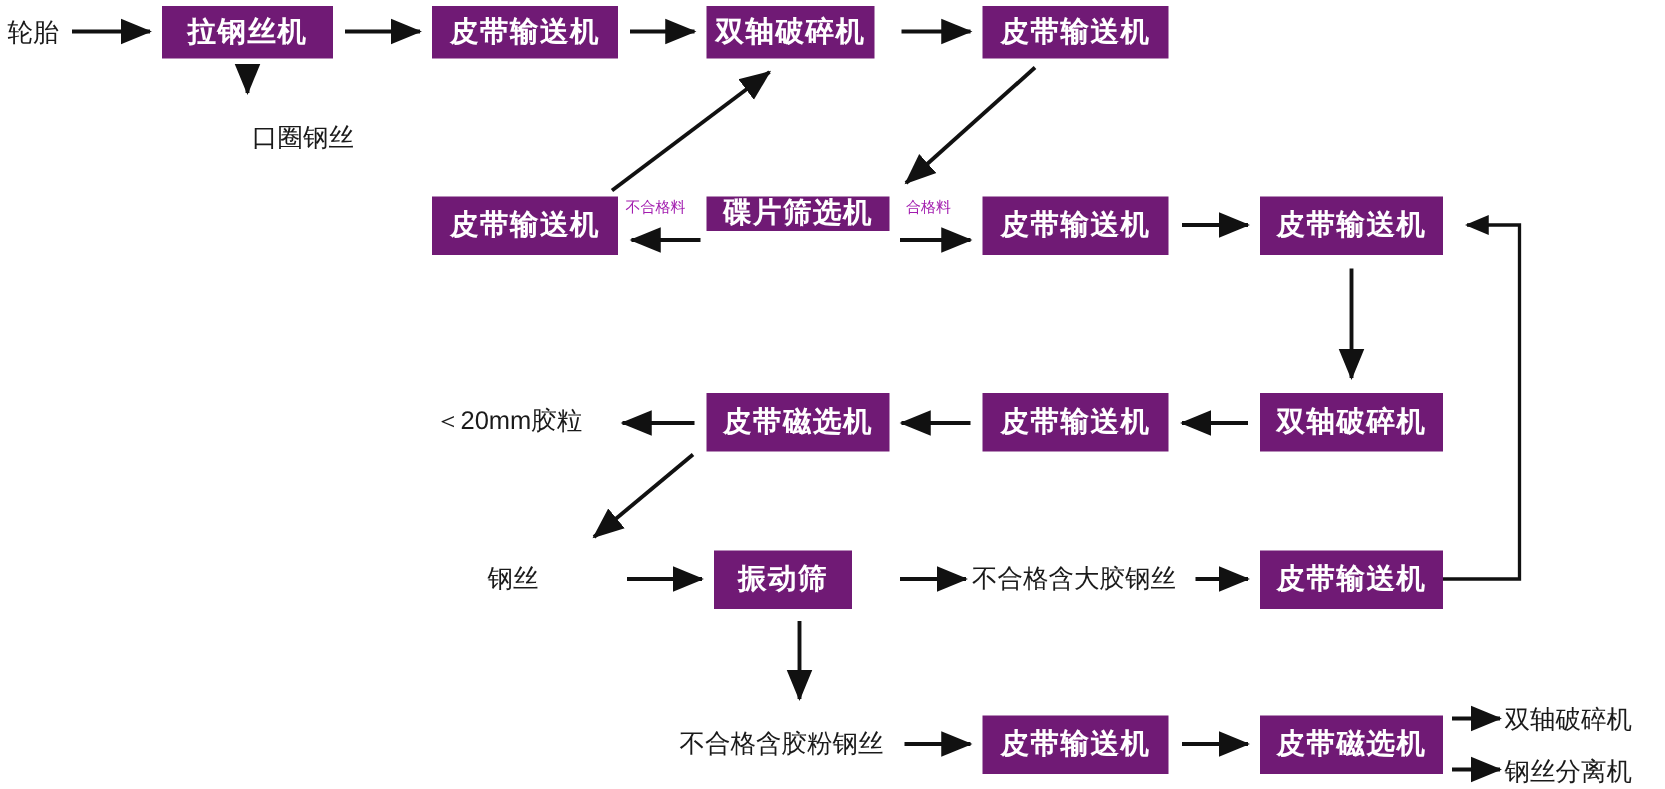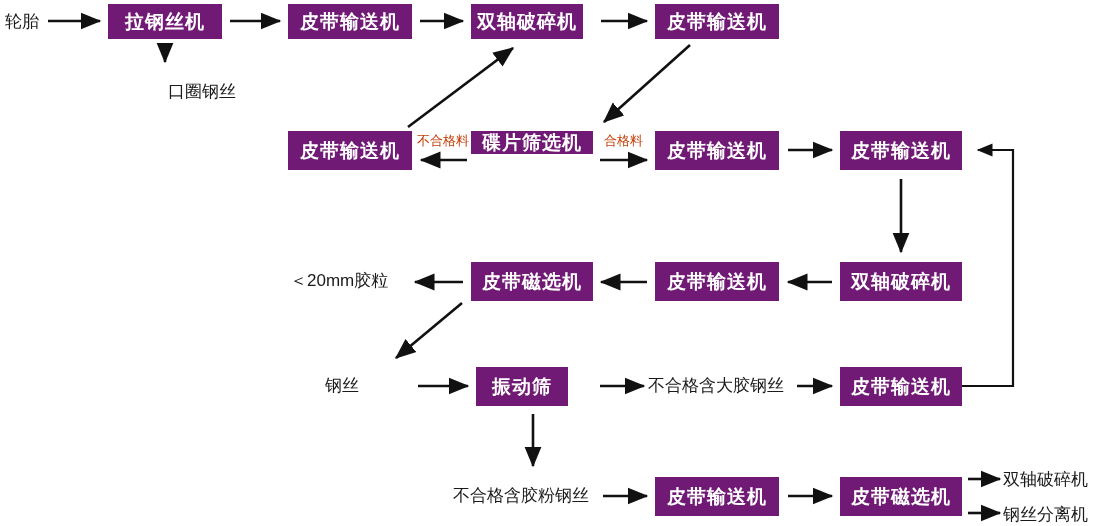--- a/index.html
+++ b/index.html
@@ -41,22 +41,22 @@
     color: #1a1a1a;
     font-size: 17px;
     line-height: 1;
     white-space: nowrap;
     display: flex;
     align-items: center;
     font-family: Liberation Sans, sans-serif;
   }
   .edge-label {
     position: absolute;
-    color: #c2410c;
-    font-size: 13px;
+    color: #a21caf;
+    font-size: 10px;
     white-space: nowrap;
     line-height: 1;
     font-family: "DejaVu Sans", "Liberation Sans", sans-serif;
   }
 </style>
 </head>
 <body>
 
 <svg id="canvas" viewBox="0 0 1110 526">
   <defs>

